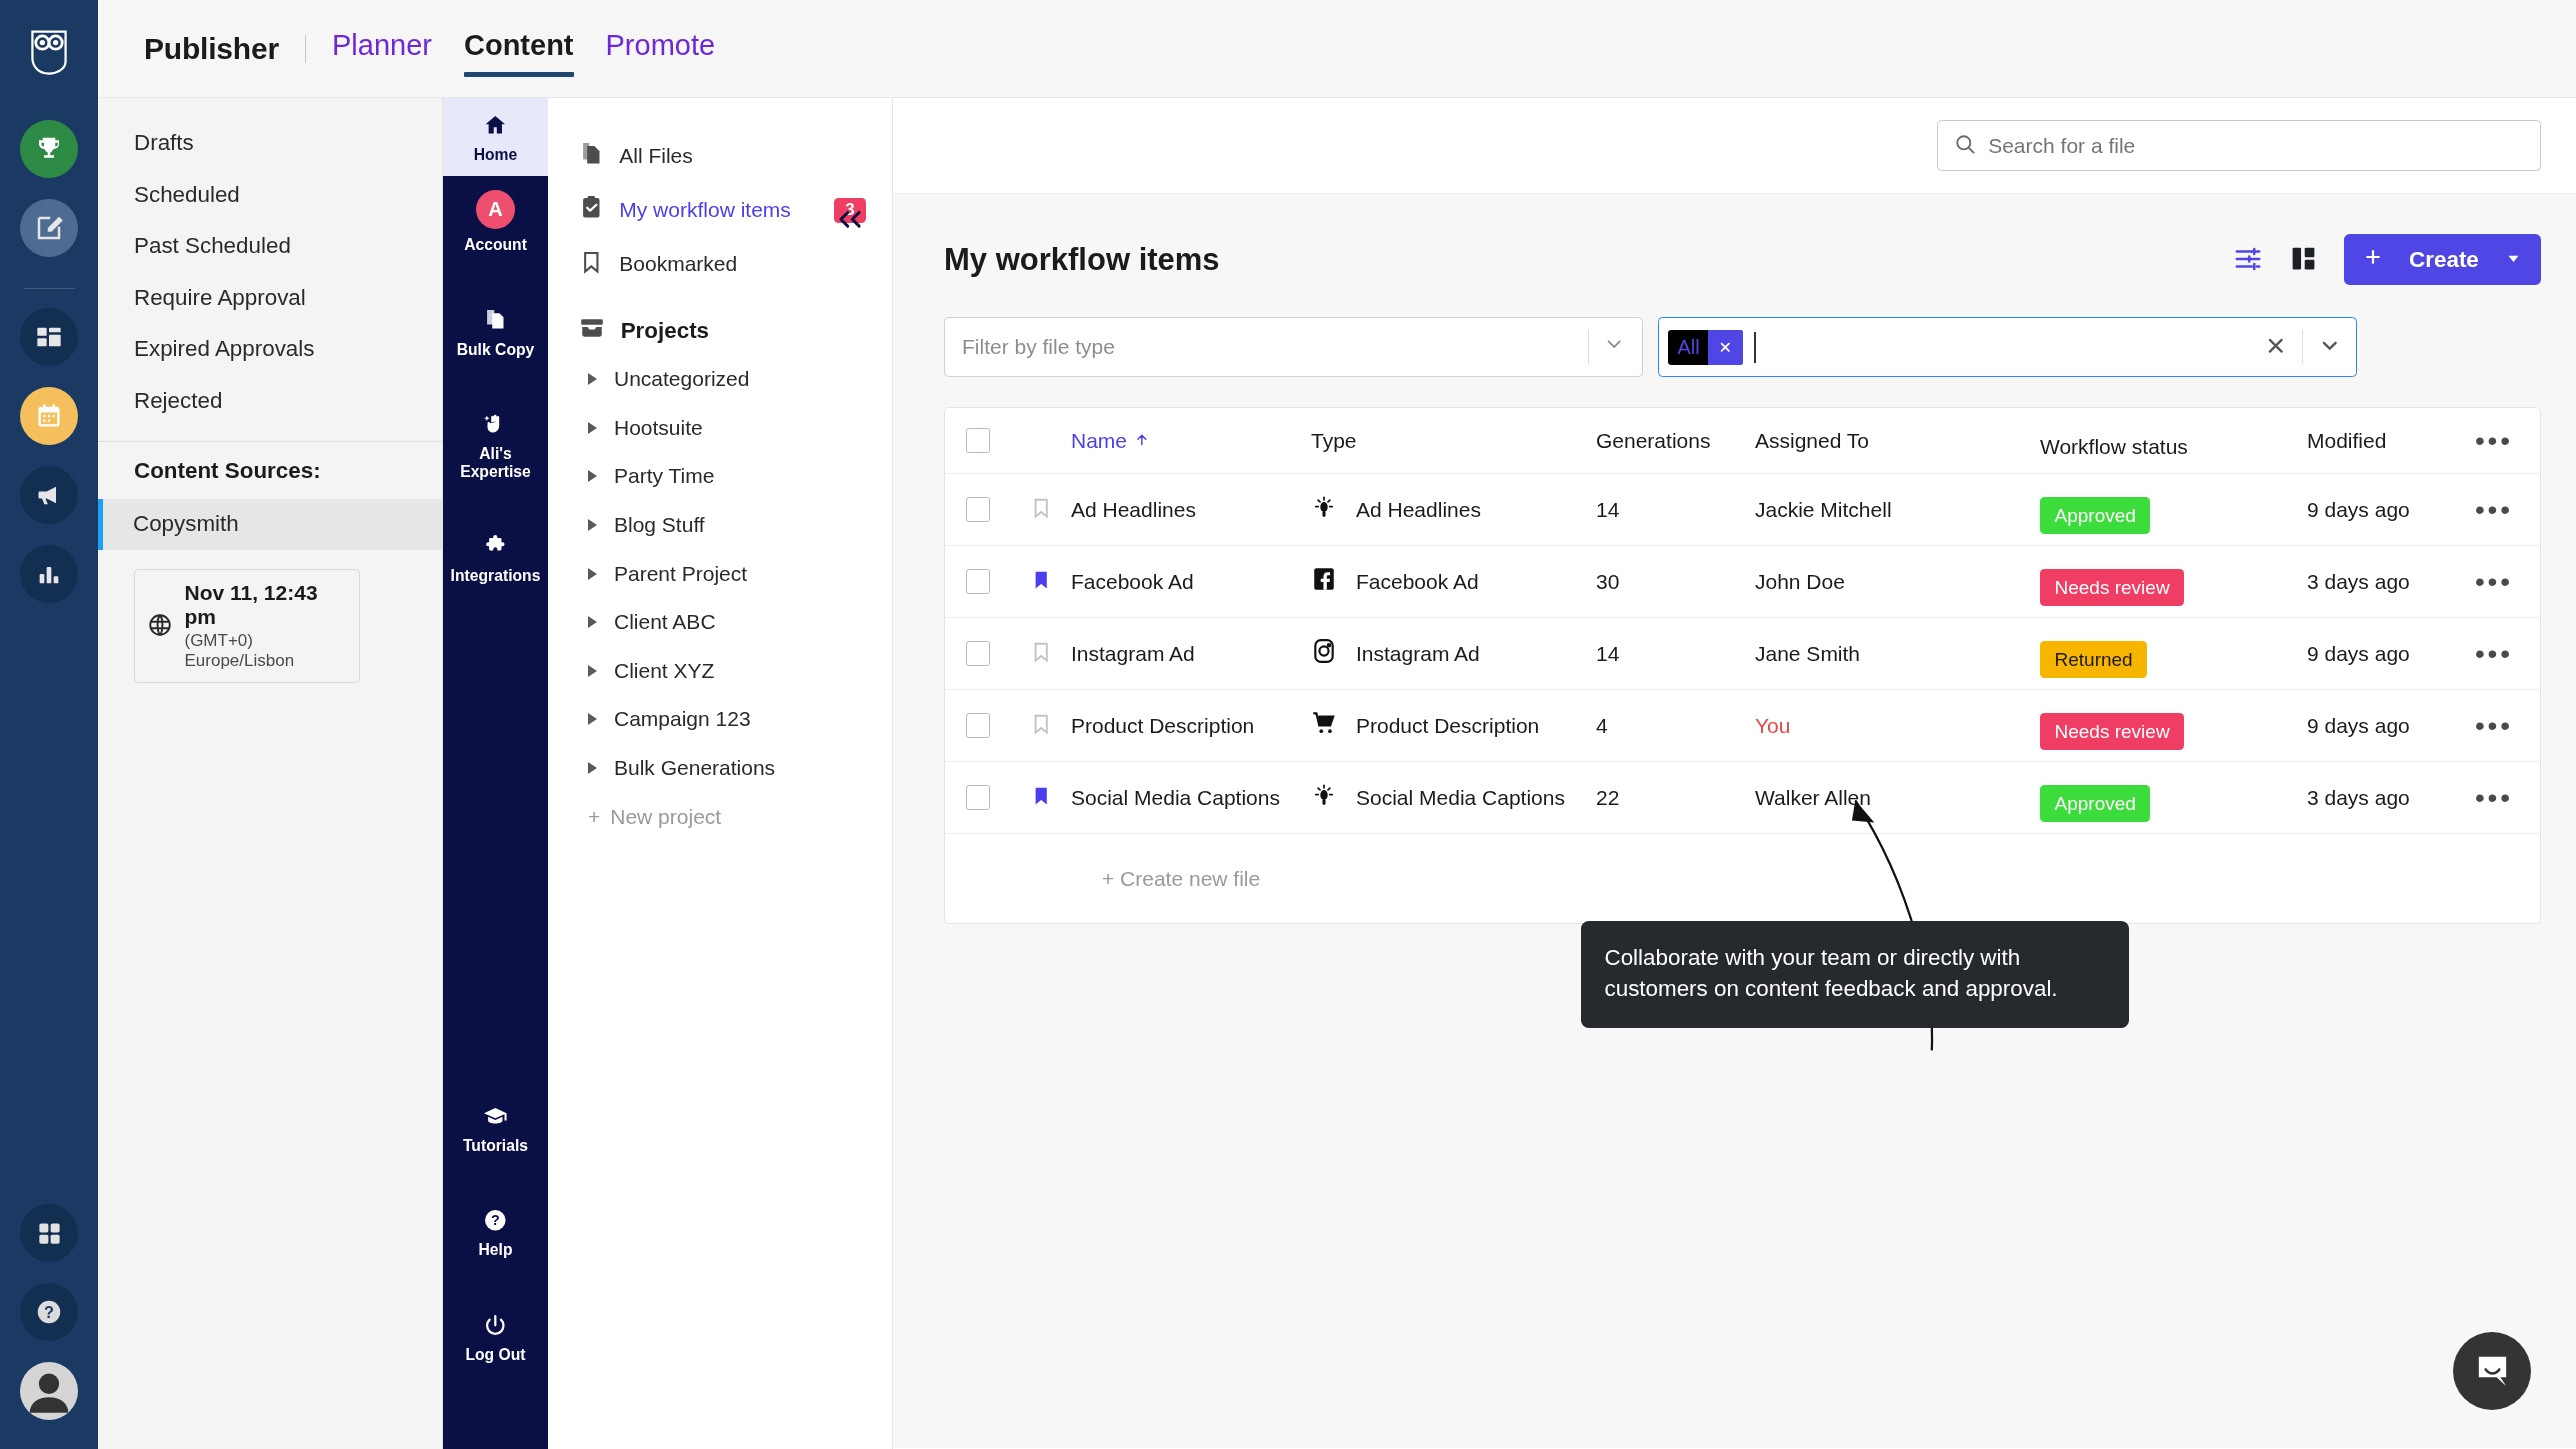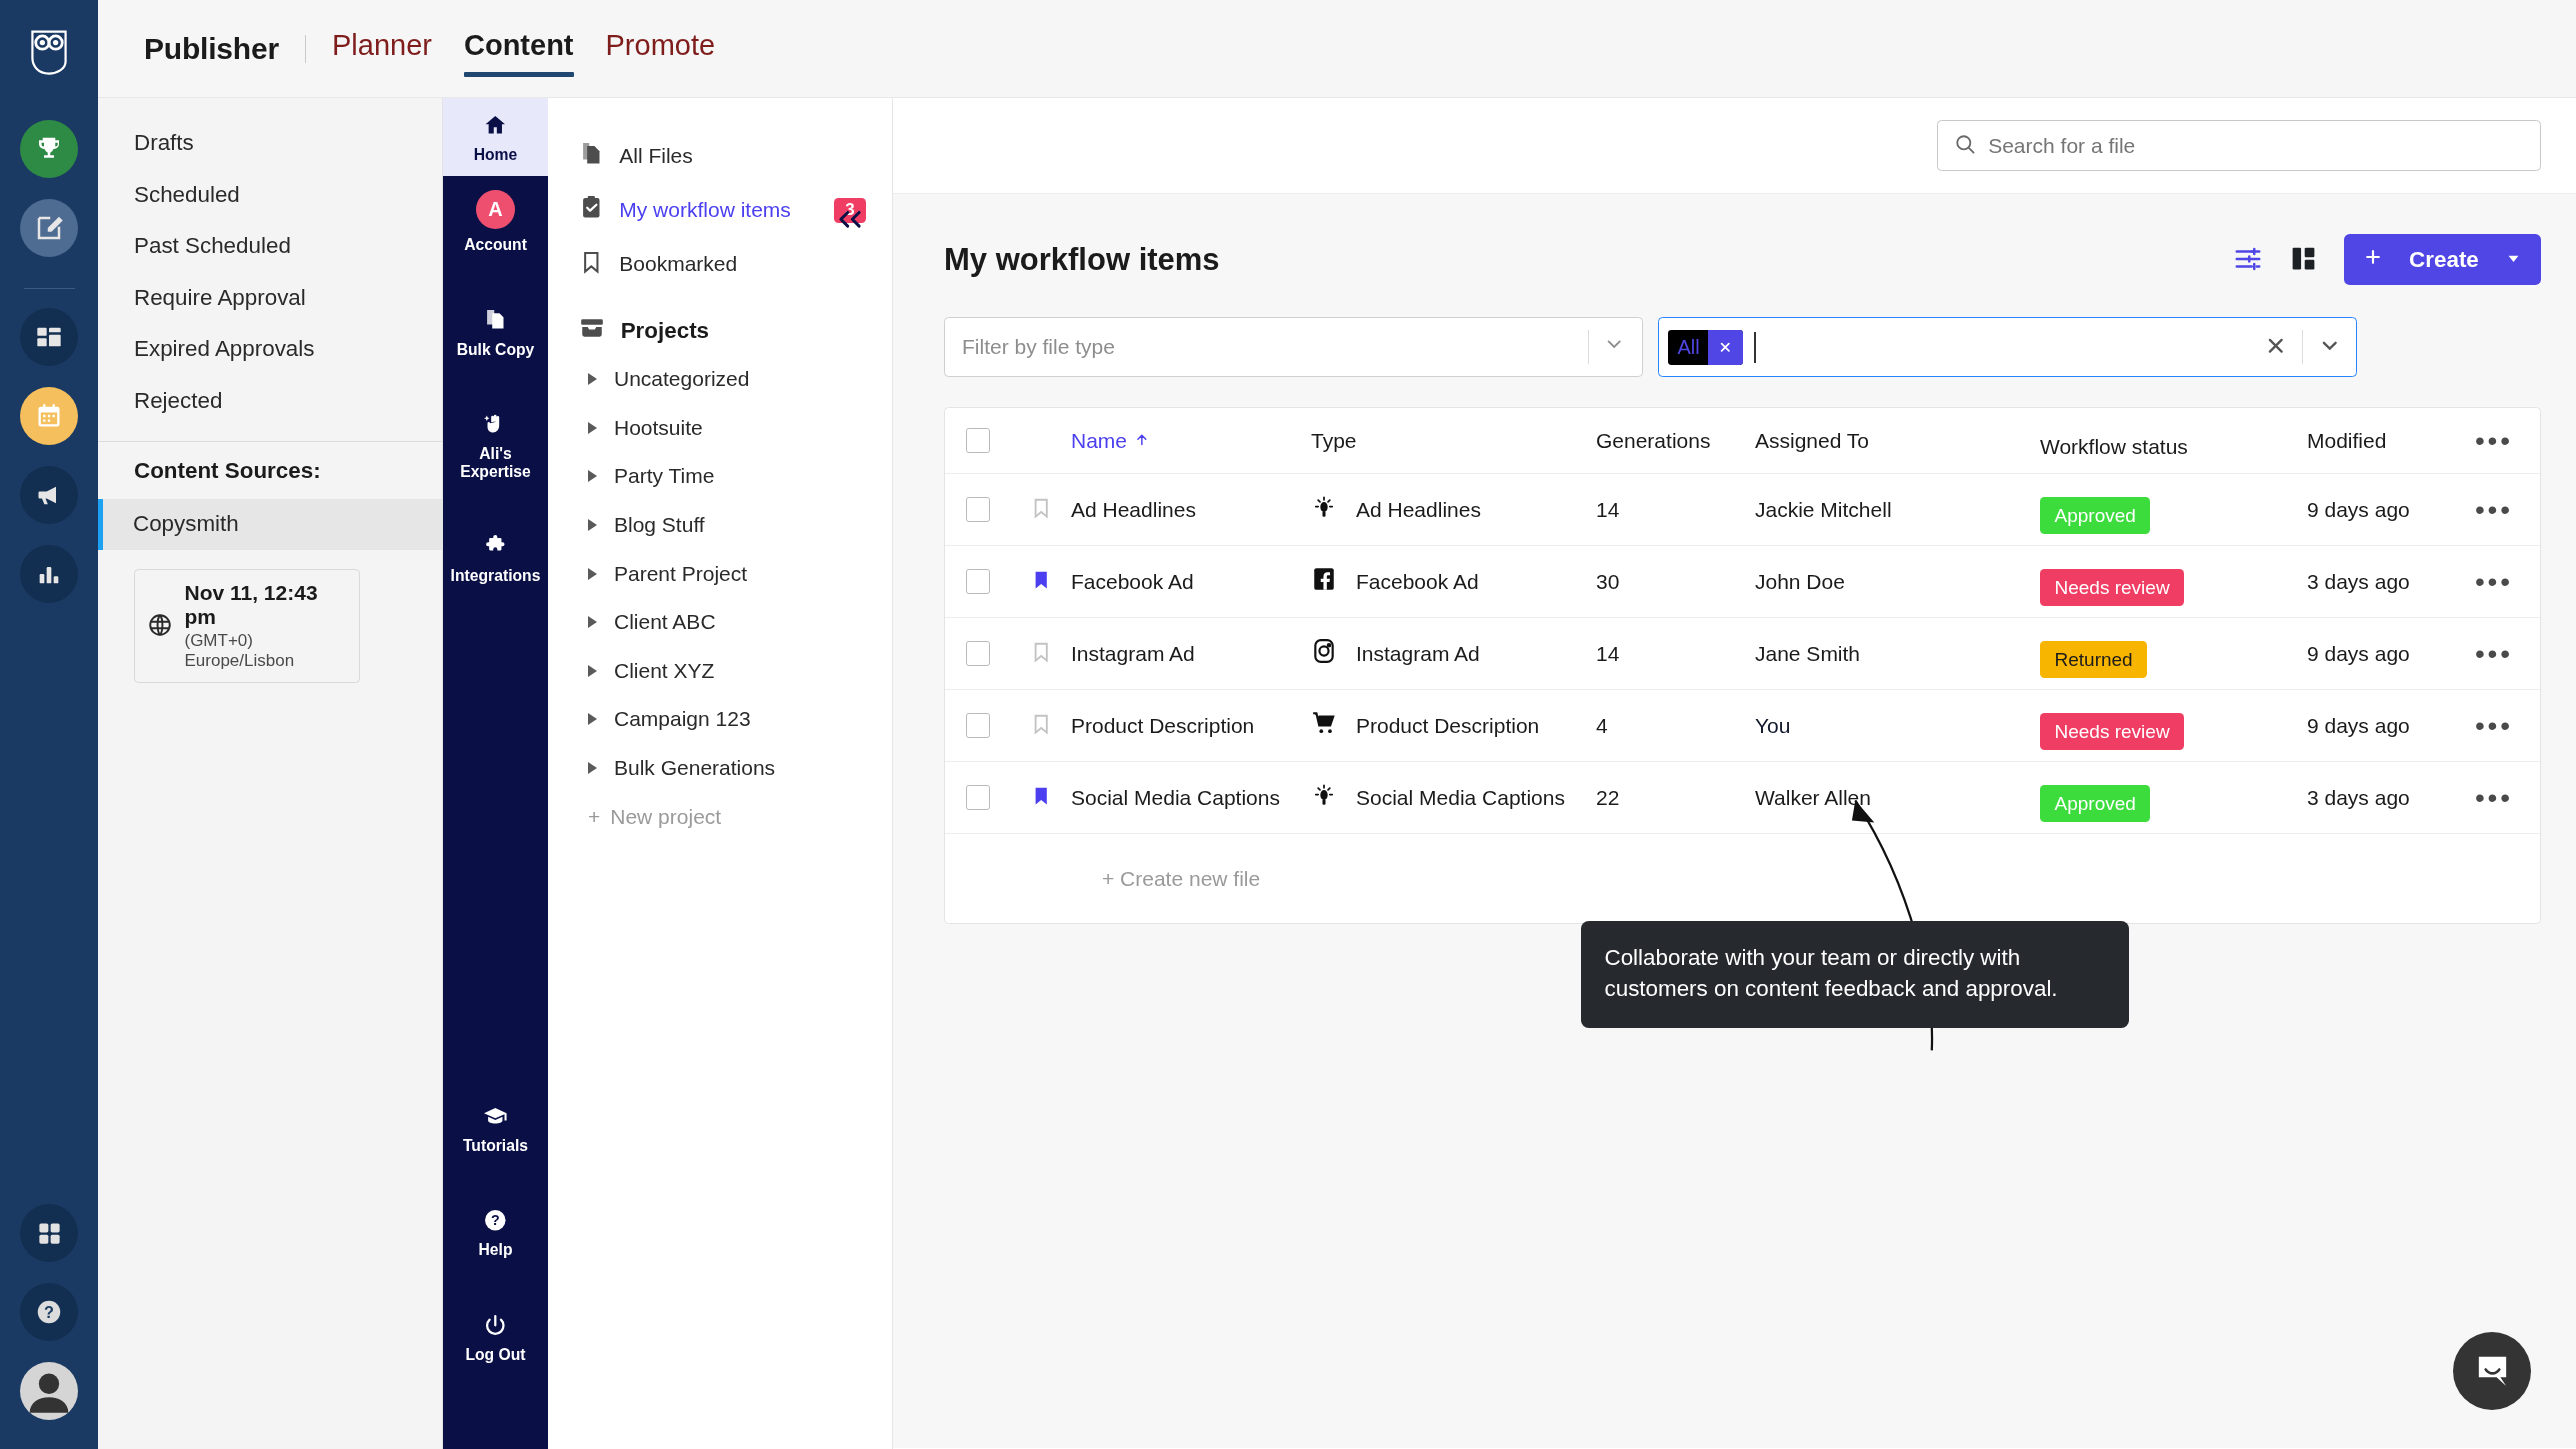--- a/index.html
+++ b/index.html
@@ -53,21 +53,21 @@
   .tz-text-sub { font-size: 17px; color:#4a4a4a; margin-top:3.4px; }
 
   
   .topnav {
     position: absolute; left: 98px; top: 0; width: 2478px; height: 98px;
     background: #f6f6f6; border-bottom: 0.6px solid #e8e8e8;
     display: flex; align-items: center; padding-left: 46px; z-index: 40;
   }
   .topnav .brand { font-size: 30px; font-weight: 700; color:#1b1b1b; letter-spacing:-0.2px; }
   .topnav .vdiv { width:1.1px; height:28px; background:#c9c9c9; margin: 0 26px; }
-  .topnav .nav-item { font-size: 29px; color:#7f1d1d; margin-right: 32px; position: relative; padding-bottom: 5.6px;}
+  .topnav .nav-item { font-size: 29px; color:#6d28d9; margin-right: 32px; position: relative; padding-bottom: 5.6px;}
   .topnav .nav-item.active { font-weight: 700; color:#1b1b1b; }
   .topnav .nav-item.active::after {
     content:""; position:absolute; left:0; right:0; bottom:-9px; height:5px; background:#20476f; border-radius:1.1px;
   }
 
   
   .csnav {
     width: 105px; background: #0a1046; flex: 0 0 105px;
     display: flex; flex-direction: column; align-items: center;
   }
@@ -155,21 +155,21 @@
   .c-more { flex:1 1 auto; display:flex; justify-content:flex-end; padding-right: 27px; }
   .name-sort { color:#4b3ff0; display:flex; align-items:center; gap:6.7px; }
   .chk { width: 24.6px; height: 24.6px; border:1.1px solid #b9b9b9; border-radius:2.8px; background:#fff; }
   .badge { display:inline-flex; align-items:center; justify-content:center; border-radius: 4.5px;
     height: 37px; padding: 0 14.5px; font-size: 19px; color:#fff; font-weight:500; }
   .badge.approved { background:#3ddc3d; }
   .badge.needs { background:#ef3d63; }
   .badge.returned { background:#f7b500; color:#1b1b1b; }
   .dots { font-size: 28px; color:#4a4a4a; letter-spacing: 2.8px; line-height: 0.4; }
   .row-create { height: 89px; display:flex; align-items:center; padding-left: 157px; font-size: 21px; color:#9a9a9a; }
-  .you { color:#0f172a; }
+  .you { color:#ef4444; }
 
   
   .callout {
     position:absolute; left: 1581px; top: 921px; width: 548px;
     background:#262a2e; border-radius: 7.8px; padding: 22.4px 23.5px; color:#fff;
     font-size: 22.4px; line-height: 1.38; z-index: 60;
   }
   .callout-arrow { position:absolute; left: 1845px; top: 788px; z-index: 59; }
 
   

